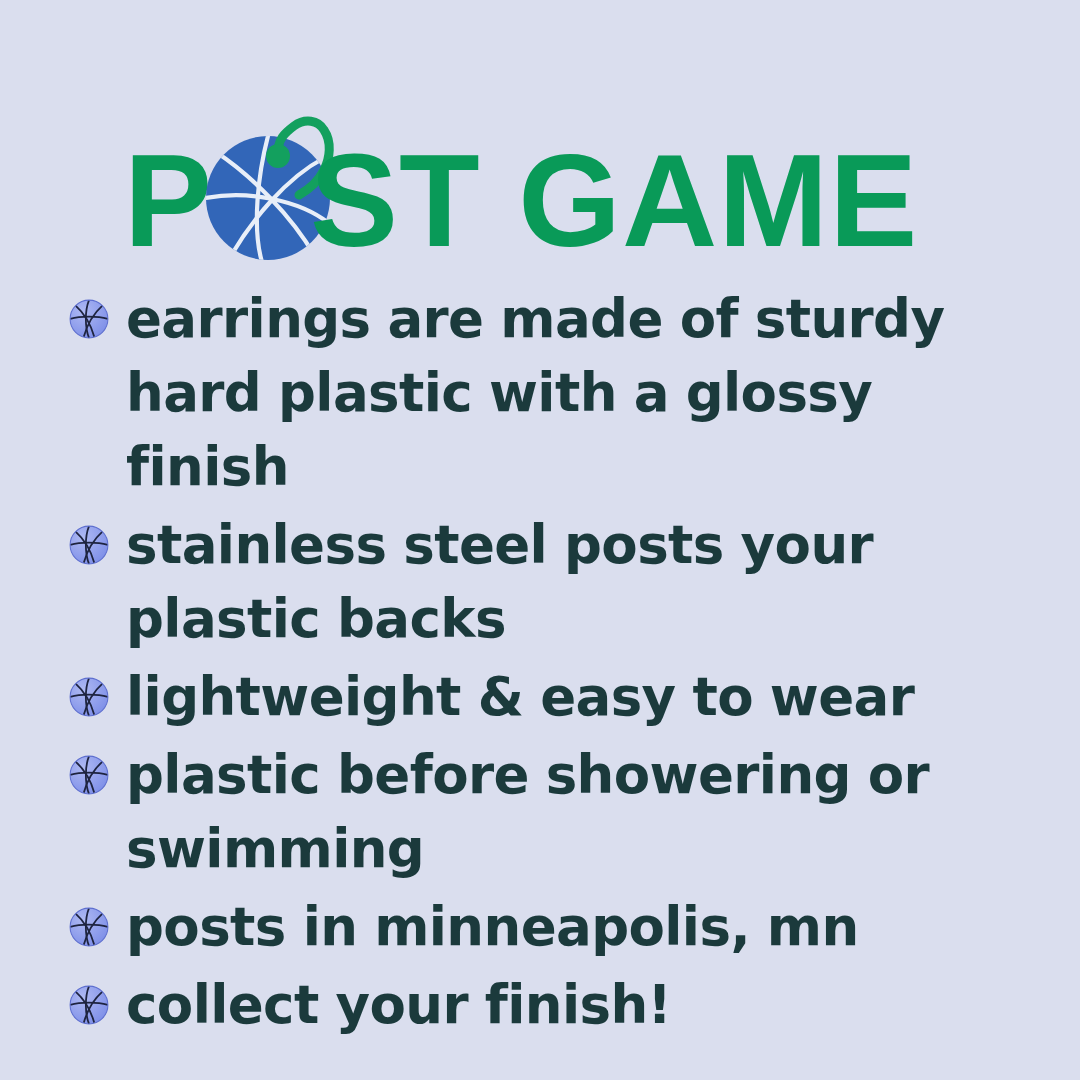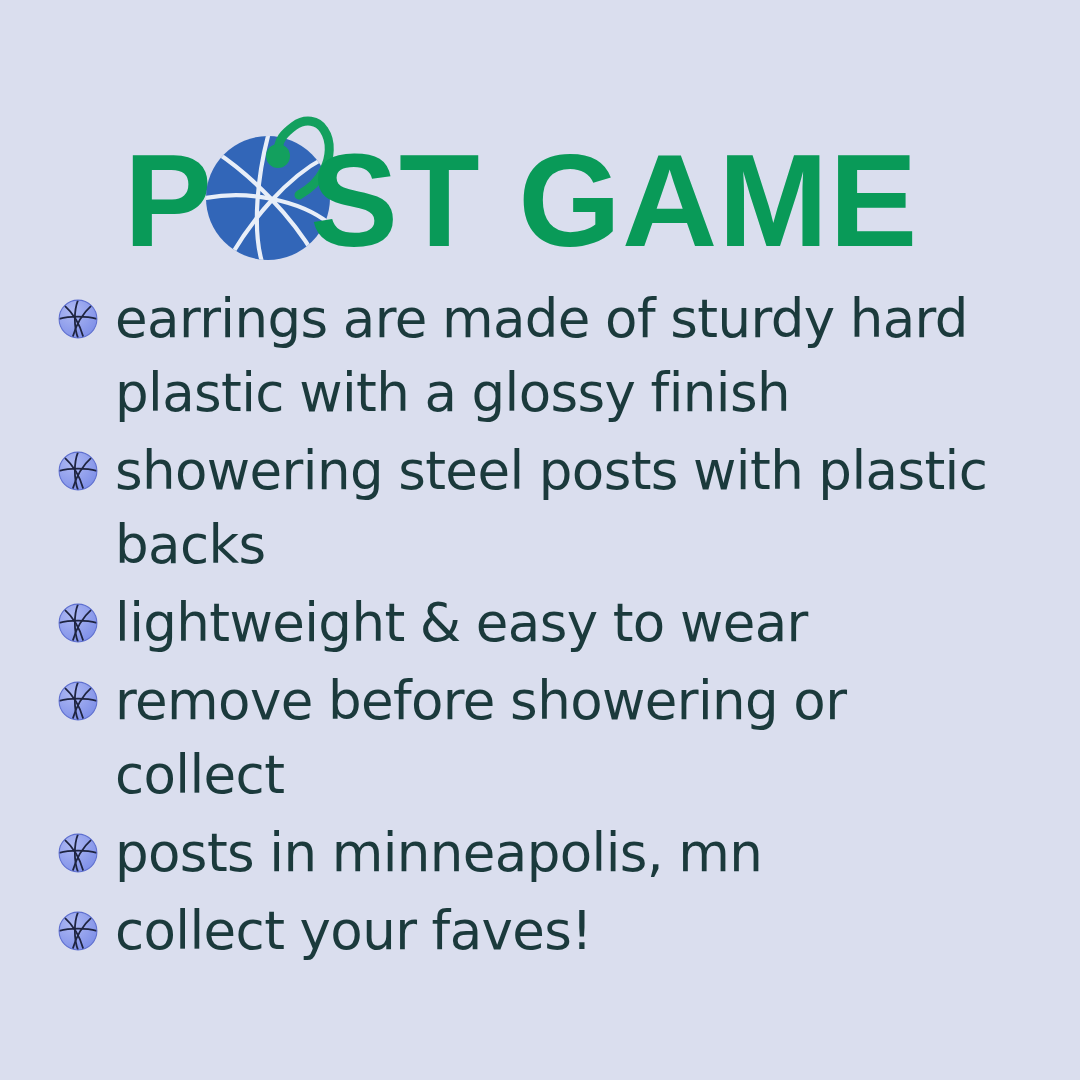--- a/index.html
+++ b/index.html
@@ -39,26 +39,27 @@
   .title-word {
     font-family: "Liberation Sans", sans-serif;
     font-weight: bold;
     font-size: 132px;
     letter-spacing: 1px;
   }
 
   
   #bullet-list {
     position: absolute;
-    left: 53px;
+    left: 64px;
     top: 282px;
     width: 960px;
     list-style: none;
     margin: 0;
     padding: 0;
+    font-weight: bold;
   }
   .bullet-row {
     display: flex;
     align-items: flex-start;
     margin: 0 0 4px 0;
   }
   .bullet-icon {
     flex: 0 0 auto;
     width: 50px;
     height: 56px;
@@ -162,21 +163,21 @@
           <circle cx="20" cy="20" r="18" fill="url(#bg2)"></circle>
           <g clip-path="url(#bc2)" fill="none" stroke="#1e2440" stroke-width="1.7">
             <path d="M20 2 C 16 12 16 28 20 38"></path>
             <path d="M2 20 C 12 17 28 17 38 20"></path>
             <path d="M7 7 C 16 15 22 26 25 37"></path>
             <path d="M33 7 C 24 15 18 26 15 37"></path>
           </g>
           <circle cx="20" cy="20" r="18" fill="none" stroke="#5e6fcf" stroke-width="1"></circle>
         </svg>
       </span>
-      <span class="bullet-text">showering steel posts with plastic backs</span>
+      <span class="bullet-text">stainless steel posts your plastic backs</span>
     </li>
 
     <li class="bullet-row">
       <span class="bullet-icon">
         <svg viewBox="0 0 40 40" xmlns="http://www.w3.org/2000/svg">
           <defs>
             <clipPath id="bc3">
                 <circle cx="20" cy="20" r="18"></circle>
               </clipPath>
             <radialGradient id="bg3" cx="35%" cy="30%" r="75%">
@@ -212,21 +213,21 @@
           <circle cx="20" cy="20" r="18" fill="url(#bg4)"></circle>
           <g clip-path="url(#bc4)" fill="none" stroke="#1e2440" stroke-width="1.7">
             <path d="M20 2 C 16 12 16 28 20 38"></path>
             <path d="M2 20 C 12 17 28 17 38 20"></path>
             <path d="M7 7 C 16 15 22 26 25 37"></path>
             <path d="M33 7 C 24 15 18 26 15 37"></path>
           </g>
           <circle cx="20" cy="20" r="18" fill="none" stroke="#5e6fcf" stroke-width="1"></circle>
         </svg>
       </span>
-      <span class="bullet-text">remove before showering or collect</span>
+      <span class="bullet-text">plastic before showering or swimming</span>
     </li>
 
     <li class="bullet-row">
       <span class="bullet-icon">
         <svg viewBox="0 0 40 40" xmlns="http://www.w3.org/2000/svg">
           <defs>
             <clipPath id="bc5">
                 <circle cx="20" cy="20" r="18"></circle>
               </clipPath>
             <radialGradient id="bg5" cx="35%" cy="30%" r="75%">
@@ -262,18 +263,18 @@
           <circle cx="20" cy="20" r="18" fill="url(#bg6)"></circle>
           <g clip-path="url(#bc6)" fill="none" stroke="#1e2440" stroke-width="1.7">
             <path d="M20 2 C 16 12 16 28 20 38"></path>
             <path d="M2 20 C 12 17 28 17 38 20"></path>
             <path d="M7 7 C 16 15 22 26 25 37"></path>
             <path d="M33 7 C 24 15 18 26 15 37"></path>
           </g>
           <circle cx="20" cy="20" r="18" fill="none" stroke="#5e6fcf" stroke-width="1"></circle>
         </svg>
       </span>
-      <span class="bullet-text">collect your faves!</span>
+      <span class="bullet-text">collect your finish!</span>
     </li>
 
   </ul>
 
 </div>
 
 </body></html>

